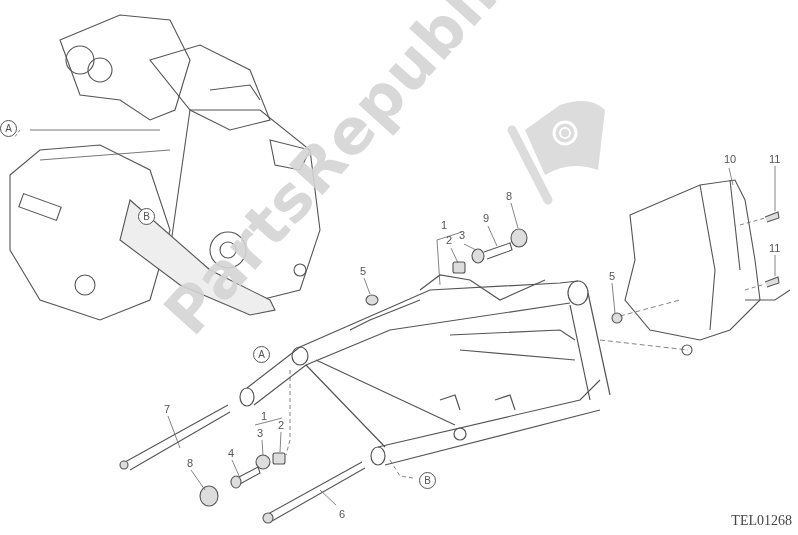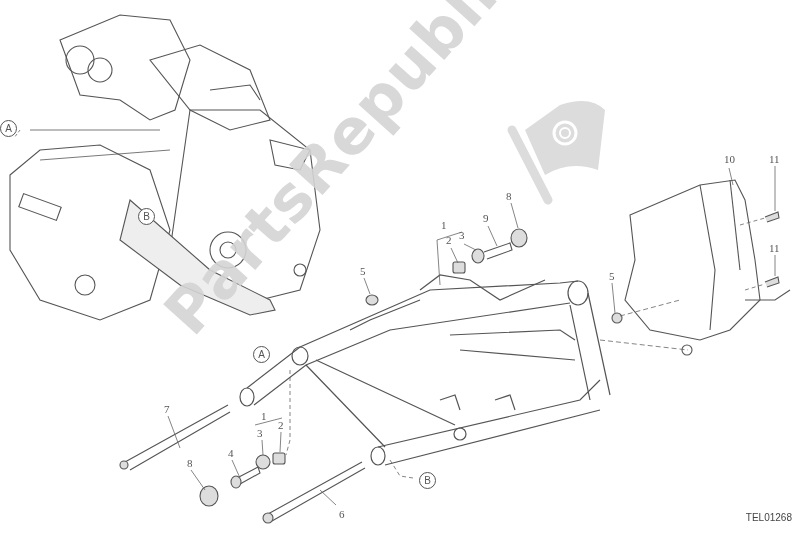--- a/index.html
+++ b/index.html
@@ -1,20 +1,20 @@
 <!DOCTYPE html>
 <html><head>
 <meta charset="utf-8">
 <style>
   html, body { margin:0; padding:0; background:#ffffff; }
   body { width:798px; height:535px; position:relative; overflow:hidden; font-family:"Liberation Sans", sans-serif; }
   #canvas { position:absolute; left:0; top:0; width:798px; height:535px; }
-  .callout { position:absolute; font-size:11px; color:#555; font-family:Liberation Serif, serif; line-height:1; }
+  .callout { position:absolute; font-size:11px; color:#555; font-family:Liberation Sans, sans-serif; line-height:1; }
   .ref-circle { position:absolute; width:15px; height:15px; border:1px solid #555; border-radius:50%; font-size:10px; color:#555; text-align:center; line-height:15px; font-family:"Liberation Sans", sans-serif; background:#fff; }
-  .drawing-code { position:absolute; right:6px; bottom:12px; font-size:10px; color:#444; font-family:Liberation Sans, sans-serif; }
+  .drawing-code { position:absolute; right:6px; bottom:6px; font-size:14px; color:#444; font-family:Liberation Serif, serif; }
   .watermark { position:absolute; left:150px; top:300px; font-family:"DejaVu Sans", sans-serif; font-weight:bold; font-size:62px; color:#d4d4d4; transform:rotate(-48deg); transform-origin:left top; white-space:nowrap; letter-spacing:1px; opacity:0.9; }
 </style>
 </head>
 <body>
 
 <svg id="canvas" viewBox="0 0 798 535" xmlns="http://www.w3.org/2000/svg">
 
   <g>
     <path d="M525,130 L560,105 Q590,95 605,110 L598,170 Q570,160 545,175 Z" fill="#dcdcdc"></path>
     <line x1="512" y1="130" x2="548" y2="200" stroke="#dcdcdc" stroke-width="9" stroke-linecap="round"></line>

